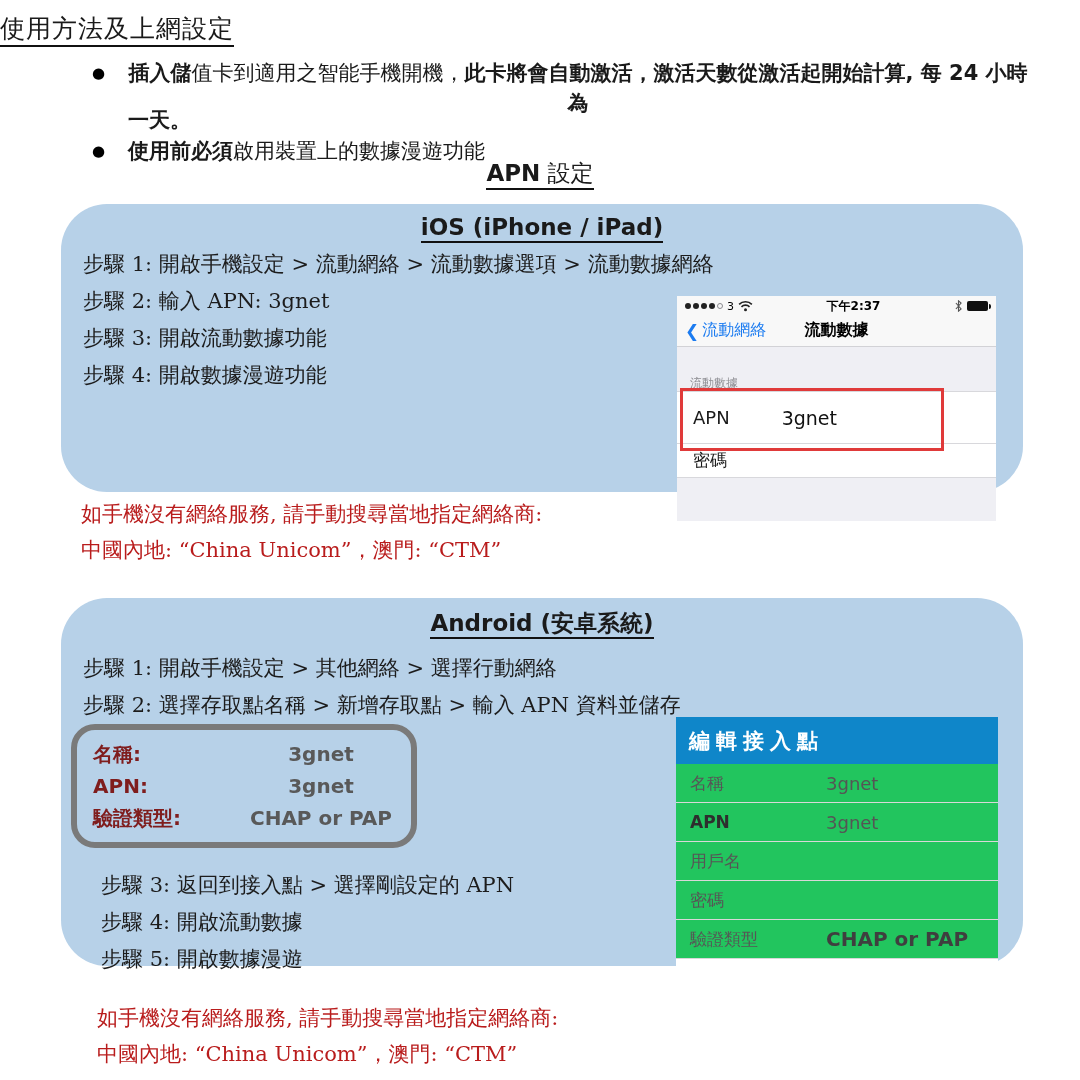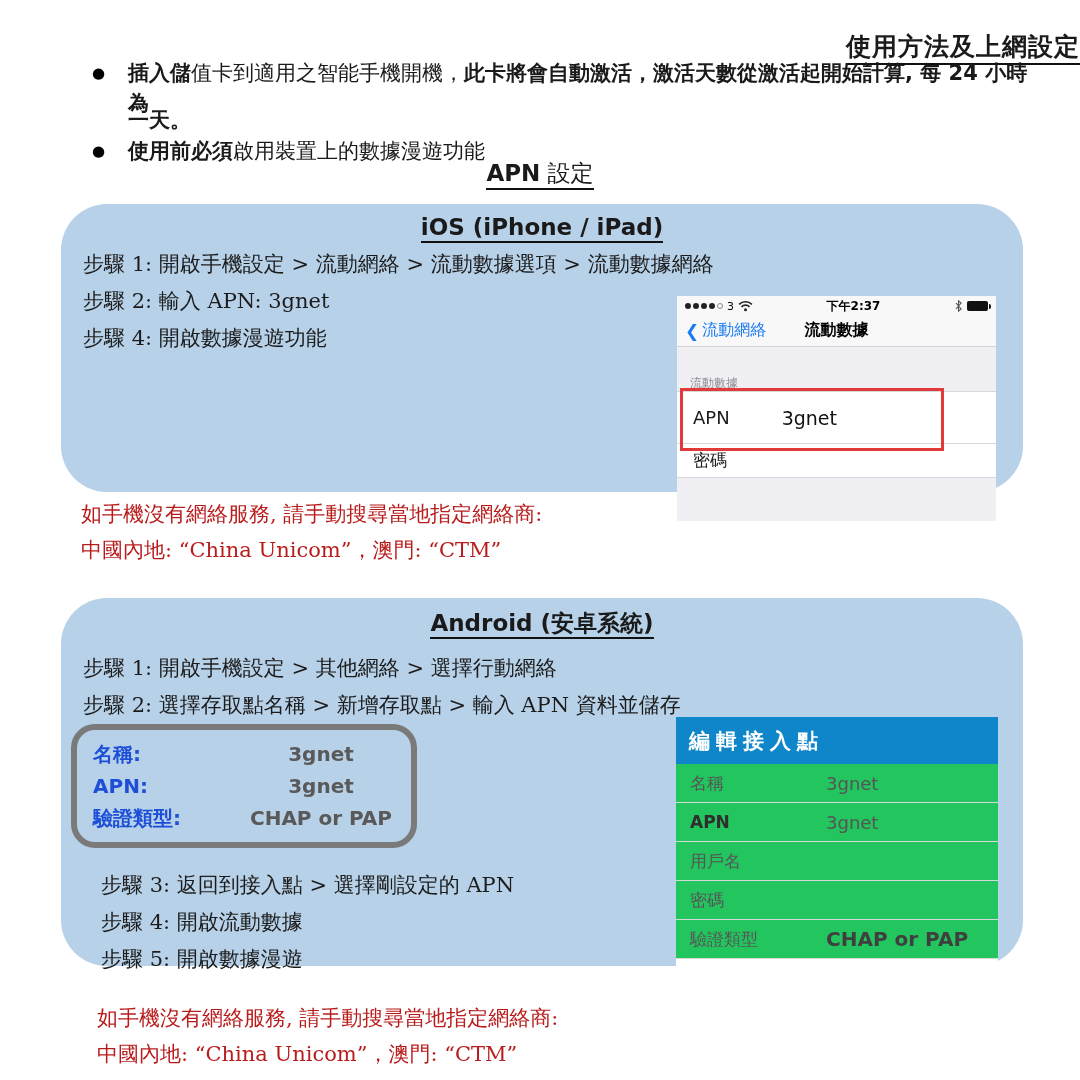--- a/index.html
+++ b/index.html
@@ -1,26 +1,26 @@
 <!DOCTYPE html>
 <html><head>
 <meta charset="utf-8">
 <style>
   html,body{margin:0;padding:0;background:#ffffff;}
   .page{position:relative;width:1080px;height:1080px;background:#fff;overflow:hidden;
         font-family:"DejaVu Serif","Liberation Serif",serif;color:#1a1a1a;}
   .uline{border-bottom:2px solid #111;padding-bottom:2px;}
 
   
-  .doc-title{position:absolute;top:12px;left:0;width:100%;text-align:right;
-             font-size:25px;font-weight:700;letter-spacing:1px;margin-top:18px;}
+  .doc-title{position:absolute;top:12px;left:0;width:100%;text-align:left;
+             font-size:25px;font-weight:400;letter-spacing:1px;}
   .bullet{position:absolute;display:flex;align-items:flex-start;font-size:21px;line-height:30px;}
   .bullet .dot{width:36px;font-size:15px;line-height:30px;color:#000;
                font-family:"DejaVu Sans",sans-serif;}
-  .bullet .btxt{max-width:900px;}
+  .bullet .btxt{max-width:900px;text-align:center;}
   .b-bold{font-family:"DejaVu Sans","Liberation Sans",sans-serif;font-weight:700;font-size:21px;}
   .b-reg{font-size:21px;}
   .bullet1{top:58px;left:92px;}
   .bullet1-line2{position:absolute;top:106px;left:128px;}
   .bullet2{top:136px;left:92px;}
   .apn-heading{position:absolute;top:158px;left:0;width:100%;text-align:center;font-size:23px;}
   .apn-heading .en{font-family:"DejaVu Sans","Liberation Sans",sans-serif;font-weight:700;}
 
   
   .card{position:absolute;left:61px;width:962px;background:#b7d1e8;border-radius:46px;}
@@ -35,21 +35,21 @@
   .android-steps-bottom{left:40px;top:269px;}
   .note{position:absolute;font-size:21px;line-height:36px;color:#b91c1c;}
   .ios-note{left:20px;top:292px;}
   .android-note{left:36px;top:402px;}
 
   
   .apn-callout{position:absolute;left:10px;top:126px;width:318px;height:104px;
                border:6px solid #7a7a7a;border-radius:24px;padding:8px 0 0 16px;}
   .callout-row{display:flex;line-height:32px;}
   .callout-row .cl{width:138px;font-family:"DejaVu Sans","Liberation Sans",sans-serif;
-                   font-weight:700;font-size:20px;color:#1d4ed8;}
+                   font-weight:700;font-size:20px;color:#7f1d1d;}
   .callout-row .cv{flex:1;text-align:center;font-family:"DejaVu Sans","Liberation Sans",sans-serif;
                    font-weight:700;font-size:20px;color:#595959;}
 
   
   .ios-phone{position:absolute;left:616px;top:92px;width:319px;height:225px;background:#efeff4;
              font-family:"DejaVu Sans","Liberation Sans",sans-serif;overflow:hidden;}
   .ios-top{height:50px;background:#f8f8f8;border-bottom:1px solid #d2d2d6;}
   .ios-status{height:20px;display:flex;align-items:center;font-size:11px;color:#000;padding:0 8px;}
   .sigdots{display:flex;gap:2px;align-items:center;margin-right:4px;}
   .sigdots i{width:6px;height:6px;border-radius:50%;display:block;}
@@ -113,20 +113,21 @@
   </div>
 
   <div class="card card-ios">
     <div class="card-heading">
       <span class="hd">iOS (iPhone / iPad)</span>
     </div>
 
     <div class="steps ios-steps">
       <div>步驟 1: 開啟手機設定 &gt; 流動網絡 &gt; 流動數據選項 &gt; 流動數據網絡</div>
       <div>步驟 2: 輸入 APN: 3gnet</div>
+      <div>步驟 3: 開啟流動數據功能</div>
       <div>步驟 4: 開啟數據漫遊功能</div>
     </div>
 
     <div class="ios-phone">
       <div class="ios-top">
         <div class="ios-status">
           <span class="sigdots">
             <i class="f"></i>
               <i class="f"></i>
               <i class="f"></i>

